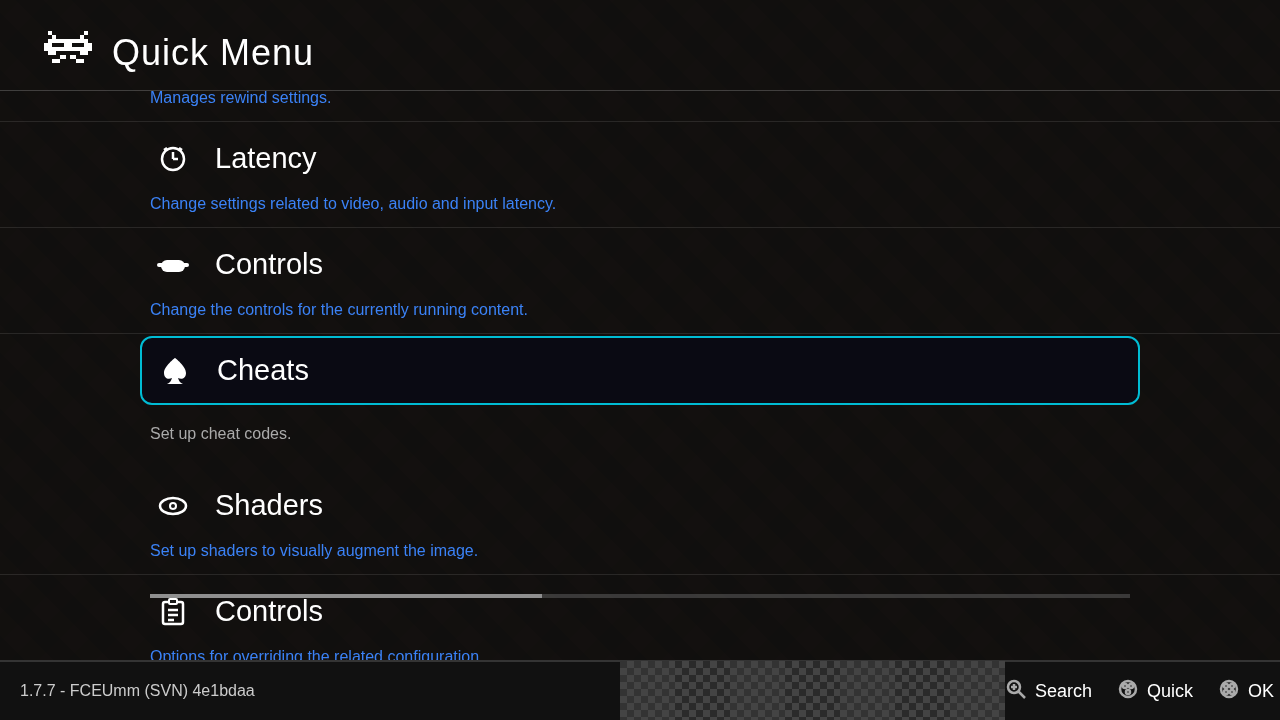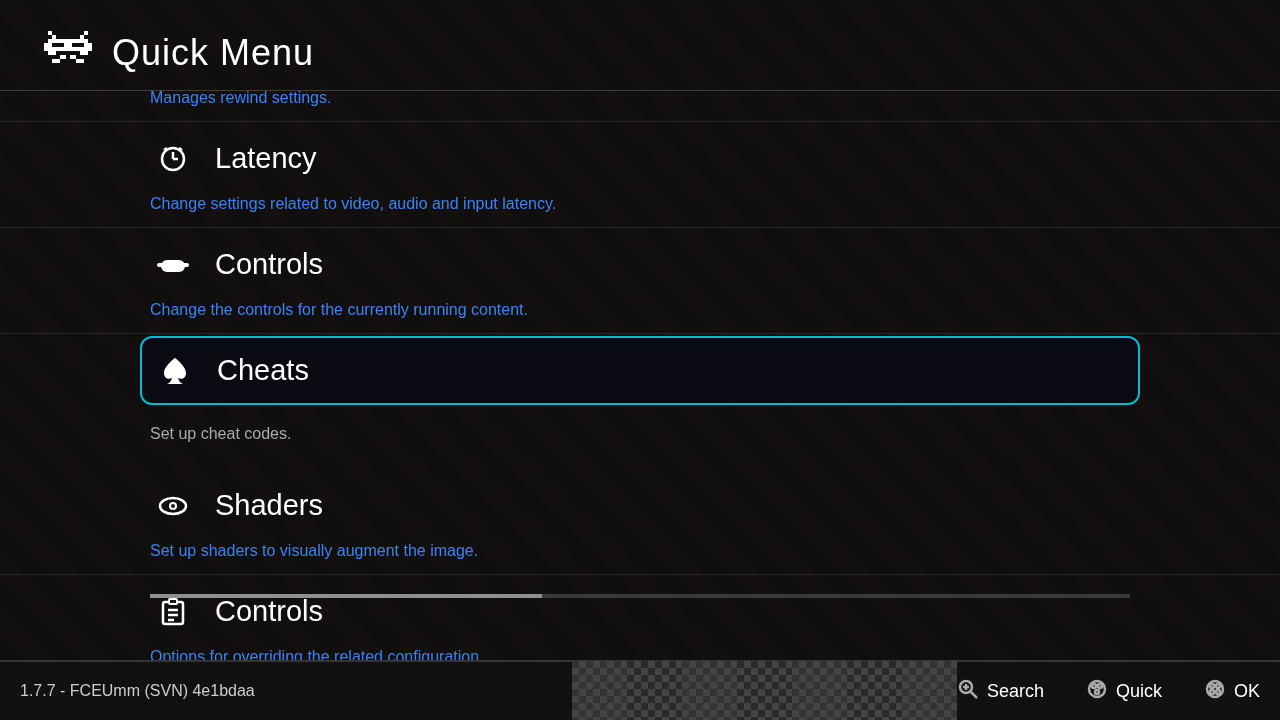--- a/index.html
+++ b/index.html
@@ -165,22 +165,22 @@
       background-color: #333;
     }
 
     .checker-block:nth-child(even) {
       background-color: #2a2a2a;
     }
 
     .bottom-right {
       display: flex;
       align-items: center;
-      gap: 42px;
-      padding-right: 20px;
+      gap: 25px;
+      padding-right: 6px;
     }
 
     .bottom-btn {
       display: flex;
       align-items: center;
       gap: 8px;
       cursor: pointer;
       font-size: 18px;
       color: #ffffff;
     }

